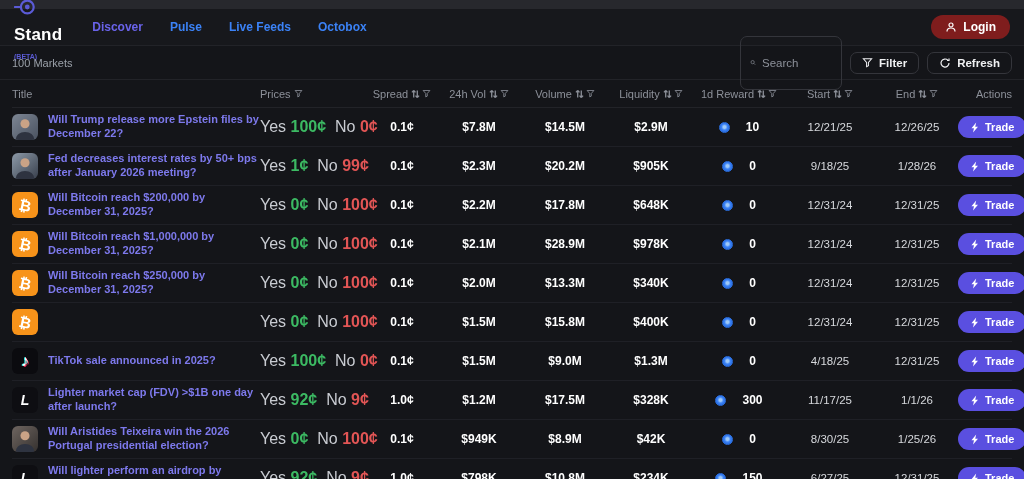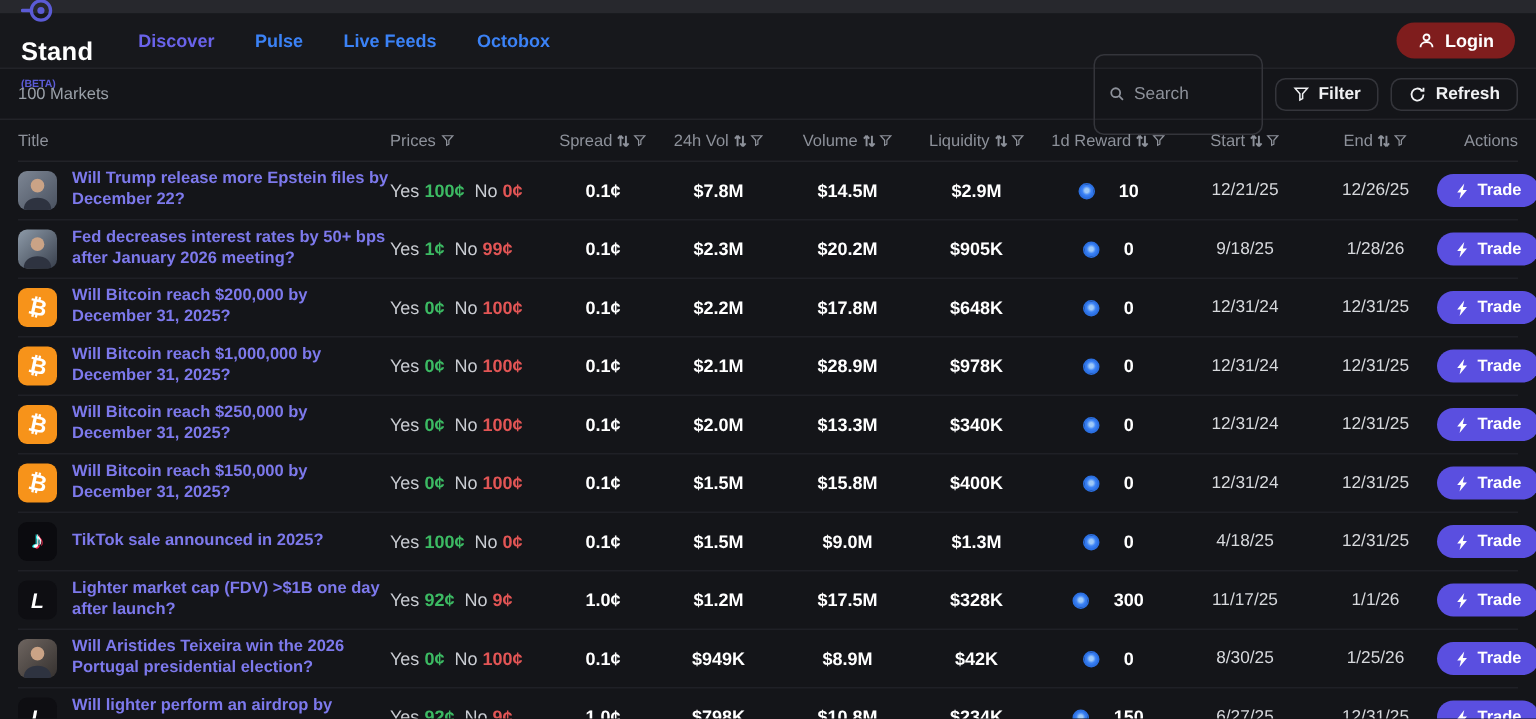--- a/index.html
+++ b/index.html
@@ -36,21 +36,21 @@
   
   .toolbar {
     height:34px; display:flex; align-items:center;
     padding:0 12px; border-bottom:1px solid #222328; background:#141519;
   }
   .markets-count { font-size:11px; color:#9aa0a8; }
   .toolbar-right { margin-left:auto; display:flex; gap:8px; align-items:center; }
   .search-box {
     display:flex; align-items:center; gap:6px;
     border:1px solid #34353b; border-radius:7px;
-    padding:20px 9px; width:113px; background:transparent;
+    padding:20px 9px; width:102px; background:transparent;
   }
   .search-box input {
     background:transparent; border:none; outline:none; width:70px;
     color:#d7d9dd; font-family:inherit; font-size:11.5px;
   }
   .search-box input::placeholder { color:#8d919a; }
   .tool-btn {
     display:flex; align-items:center; gap:6px;
     border:1px solid #34353b; border-radius:7px; background:transparent;
     color:#f0f1f3; font-family:inherit; font-size:11.5px; font-weight:bold;
@@ -89,21 +89,21 @@
   .av.tt  { background:#0b0b0f; color:#fff; font-size:16px;
             text-shadow:-1px 0 0 #25f4ee, 1px 1px 0 #fe2c55; }
   .av.lt  { background:#0e0e12; color:#fff; font-style:italic; font-size:14px; }
   .av.ph  { padding:0; }
   .av.ph svg { width:26px; height:26px; }
   .market-title {
     color:#7d79ec; font-size:11px; font-weight:bold; line-height:1.25;
     white-space:normal; cursor:pointer;
     display:-webkit-box; -webkit-line-clamp:2; -webkit-box-orient:vertical; overflow:hidden;
   }
-  .prices-cell { font-size:12px; color:#c9ccd2; }
+  .prices-cell { font-size:16px; color:#c9ccd2; }
   .prices-cell .yes-val { color:#3cba63; font-weight:bold; }
   .prices-cell .no-val  { color:#e25555; font-weight:bold; }
   .money { font-weight:bold; font-size:12px; color:#fff; }
   .date  { font-size:11.5px; color:#d7d9dd; }
   .reward-cell { display:flex; align-items:center; justify-content:center; gap:5px; }
   .coin {
     width:11px; height:11px; border-radius:50%;
     background:radial-gradient(circle at 50% 45%, #9ec9f7 0 20%, #3b82f6 45%, #1d5fd1 100%);
     border:1px solid #2b6fe0; flex:0 0 11px;
   }
@@ -406,21 +406,20 @@
               <path d="M7.5.5 1.5 8h3.2l-1.2 5.5L9.8 6H6.3z"></path>
             </svg>
             <span>Trade</span>
           </button></div>
       </div>
       <div class="grid row">
         <div class="cell title-cell">
           <span class="av btc">
             <span>₿</span>
           </span>
-          <span class="market-title">Will Bitcoin reach $150,000 by December 31, 2025?</span>
         </div>
         <div class="cell prices-cell"><span>Yes</span> <span class="yes-val">0¢</span>&nbsp; <span>No</span> <span class="no-val">100¢</span></div>
         <div class="cell center money">0.1¢</div>
         <div class="cell center money">$1.5M</div>
         <div class="cell center money">$15.8M</div>
         <div class="cell center money">$400K</div>
         <div class="cell reward-cell">
           <span class="coin"></span>
           <span class="reward-num">0</span>
         </div>

